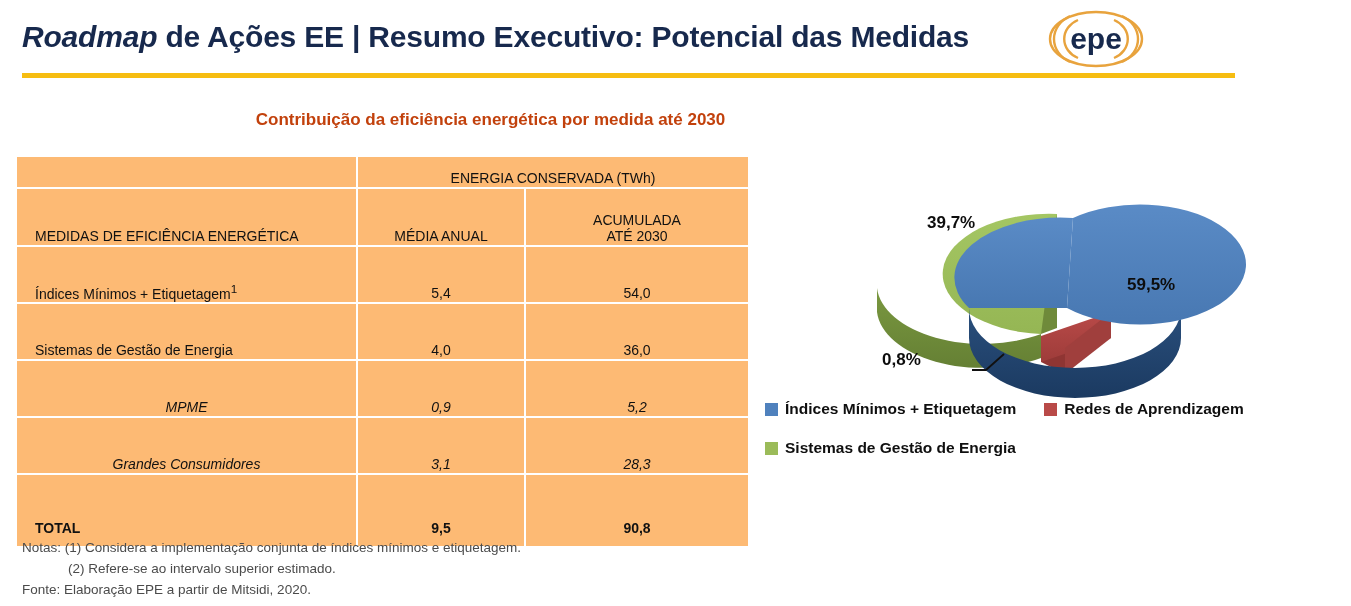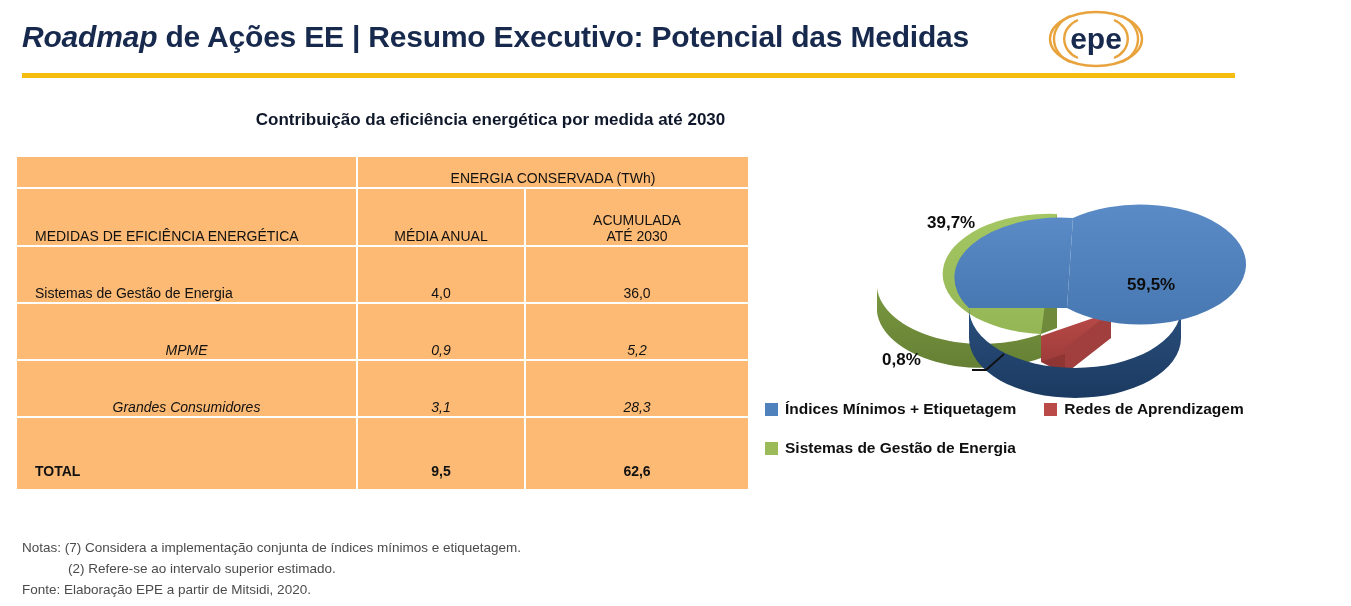--- a/index.html
+++ b/index.html
@@ -56,21 +56,21 @@
   .subtitle {
     position: absolute;
     left: 0;
     top: 110px;
     width: 1351px;
     text-align: center;
     padding-right: 370px;
     box-sizing: border-box;
     font-size: 17px;
     font-weight: bold;
-    color: #0f172a;
+    color: #c2410c;
   }
 
   
   .table-wrap {
     position: absolute;
     left: 15px;
     top: 155px;
     width: 733px;
   }
   table.data {
@@ -229,46 +229,51 @@
       <tr>
         <td class="h-main">MEDIDAS DE EFICIÊNCIA ENERGÉTICA</td>
         <td class="h-main c">MÉDIA ANUAL</td>
         <td class="h-main c">
           <div>ACUMULADA</div>
           <div>ATÉ 2030</div>
         </td>
       </tr>
 
       <tr>
+        <td class="row-cell"><span>Índices Mínimos + Etiquetagem</span><sup>1</sup></td>
+        <td class="row-cell num">5,4</td>
+        <td class="row-cell num">54,0</td>
+      </tr>
+      <tr>
         <td class="row-cell"><span>Sistemas de Gestão de Energia</span></td>
         <td class="row-cell num">4,0</td>
         <td class="row-cell num">36,0</td>
       </tr>
       <tr>
         <td class="row-cell ital">MPME</td>
         <td class="row-cell ital-num">0,9</td>
         <td class="row-cell ital-num">5,2</td>
       </tr>
       <tr>
         <td class="row-cell ital">Grandes Consumidores</td>
         <td class="row-cell ital-num">3,1</td>
         <td class="row-cell ital-num">28,3</td>
       </tr>
 
       <tr>
         <td class="row-cell total">TOTAL</td>
         <td class="row-cell total num">9,5</td>
-        <td class="row-cell total num">62,6</td>
+        <td class="row-cell total num">90,8</td>
       </tr>
     </tbody>
   </table>
 </div>
 
 <div class="notes">
-  <div>Notas: (7) Considera a implementação conjunta de índices mínimos e etiquetagem.</div>
+  <div>Notas: (1) Considera a implementação conjunta de índices mínimos e etiquetagem.</div>
   <div class="indent">(2) Refere-se ao intervalo superior estimado.</div>
   <div>Fonte: Elaboração EPE a partir de Mitsidi, 2020.</div>
 </div>
 
 <div class="chart-area">
   <svg class="pie-svg" width="420" height="250" viewBox="0 0 420 250" xmlns="http://www.w3.org/2000/svg">
     <defs>
       <linearGradient id="blueTop" x1="0" y1="0" x2="0" y2="1">
         <stop offset="0%" stop-color="#5a8bc6"></stop>
           <stop offset="100%" stop-color="#4878b2"></stop>

